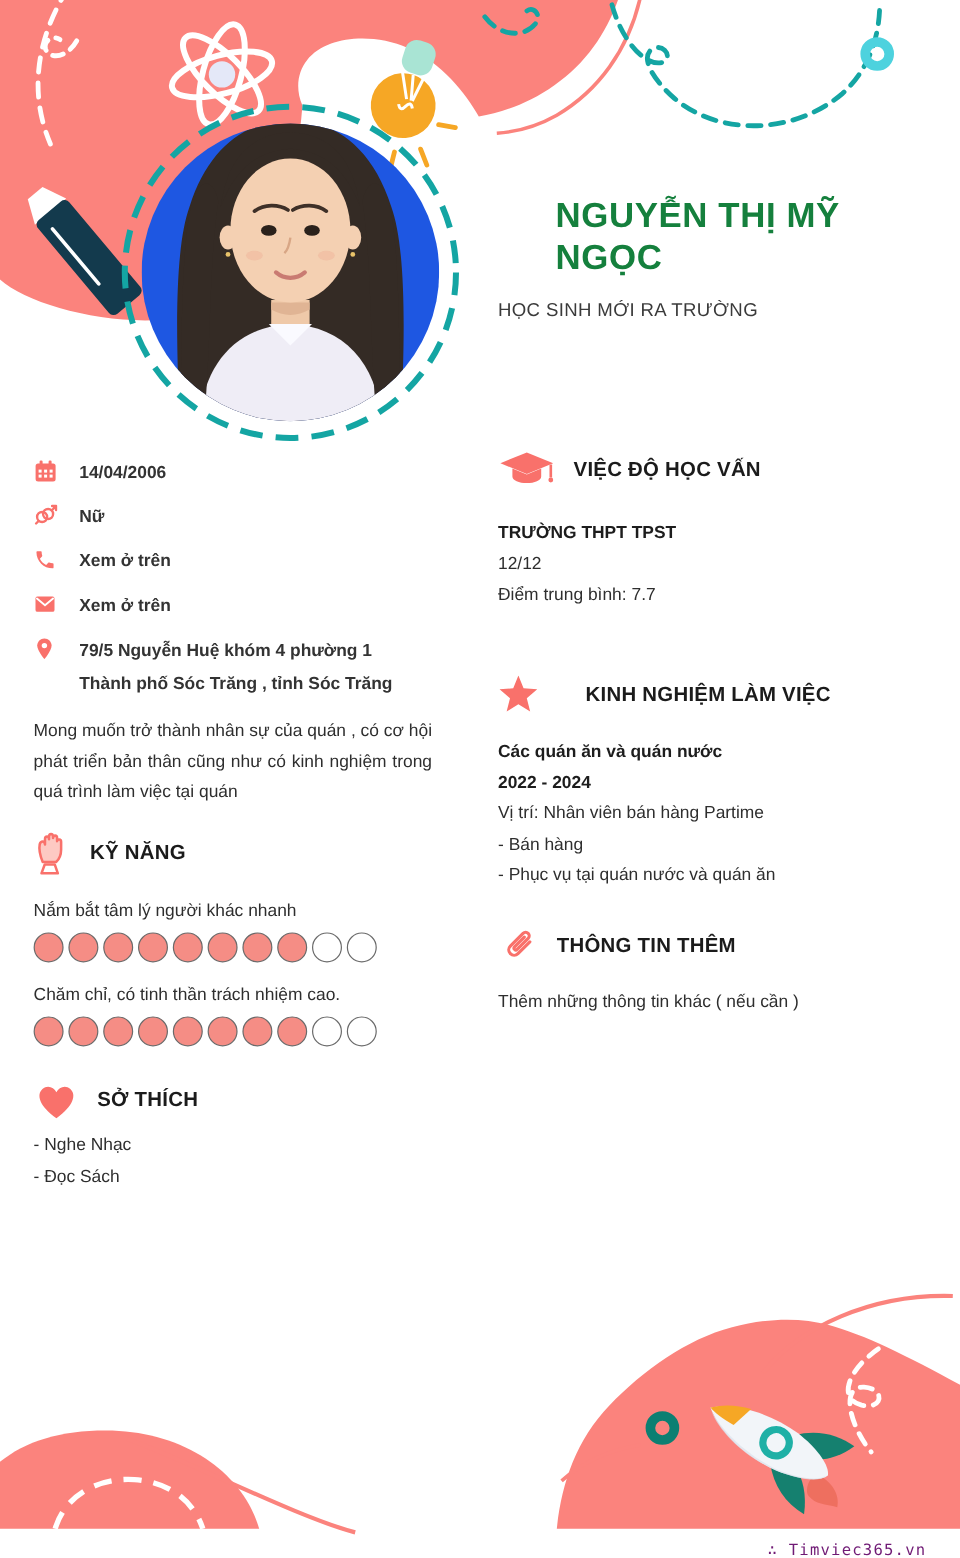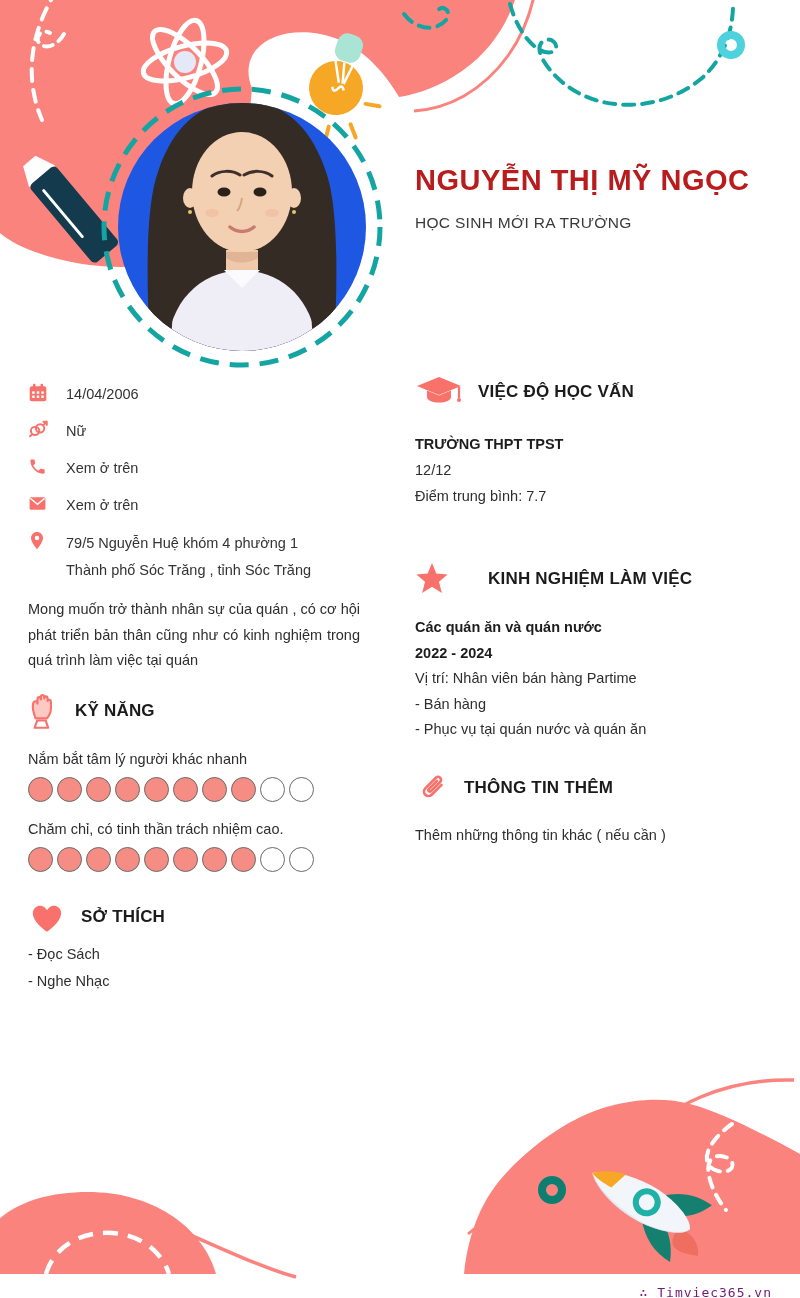--- a/index.html
+++ b/index.html
@@ -4,29 +4,29 @@
 <style>
   html,body{margin:0;padding:0;background:#ffffff;}
   .page{position:relative;width:800px;height:1298px;background:#ffffff;overflow:hidden;
         font-family:"Liberation Sans",sans-serif;color:#2f2f2f;}
   .deco{position:absolute;left:0;pointer-events:none;}
   #deco-top{top:0;}
   #deco-bottom{top:1040px;}
 
   
   .name-block{position:absolute;left:415px;top:163px;width:370px;}
-  .name{font-size:29px;font-weight:bold;color:#b91c1c;line-height:1.22;letter-spacing:.5px;}
+  .name{font-size:29px;font-weight:bold;color:#15803d;line-height:1.22;letter-spacing:.5px;margin-left:48px;}
   .subtitle{margin-top:16px;font-size:15.5px;color:#3a3a3a;letter-spacing:.3px;}
 
   
   .col-left{position:absolute;left:28px;top:382px;width:336px;}
   .col-right{position:absolute;left:415px;top:375px;width:372px;}
 
   
-  .info-row{display:flex;align-items:flex-start;margin-bottom:13px;min-height:24px;}
+  .info-row{display:flex;align-items:flex-start;margin-bottom:13px;min-height:24px;font-weight:bold;}
   .info-row .ic{width:20px;height:20px;flex:0 0 20px;margin-right:18px;margin-top:1px;}
   .info-row .tx{font-size:14.5px;color:#333;line-height:24px;}
   .addr .tx{line-height:27px;}
 
   
   .sec-head{display:flex;align-items:center;}
   .sec-head .sic{flex:0 0 auto;margin-right:15px;display:flex;align-items:center;}
   .sec-title{font-size:17px;font-weight:bold;color:#1b1b1b;letter-spacing:.2px;}
 
   .objective-head{margin-top:40px;}
@@ -259,22 +259,22 @@
       </div>
 
     <div class="sec-head hobby-head">
       <span class="sic">
         <svg width="38" height="34" viewBox="0 0 36 32">
             <path d="M18,30 C4.5,20.5 2,11.5 7,7 C11,3.6 16,5.6 18,9.6 C20,5.6 25,3.6 29,7 C34,11.5 31.5,20.5 18,30 Z" fill="#F9716B"></path>
           </svg>
       </span>
       <span class="sec-title">SỞ THÍCH</span>
     </div>
+    <div class="hobby-item">- Nghe Nhạc</div>
     <div class="hobby-item">- Đọc Sách</div>
-    <div class="hobby-item">- Nghe Nhạc</div>
   </div>
 
   <div class="col-right">
 
     <div class="sec-head">
       <span class="sic">
         <svg width="48" height="34" viewBox="0 0 48 34">
             <polygon points="24,2 46,11 24,20 2,11" fill="#F9716B"></polygon>
             <path d="M12,15.5 v6.5 c0,3.2 5.5,5.6 12,5.6 s12,-2.4 12,-5.6 v-6.5 l-12,5 z" fill="#F9716B"></path>
             <line x1="44" y1="12" x2="44" y2="23" stroke="#F9716B" stroke-width="2.2"></line>

